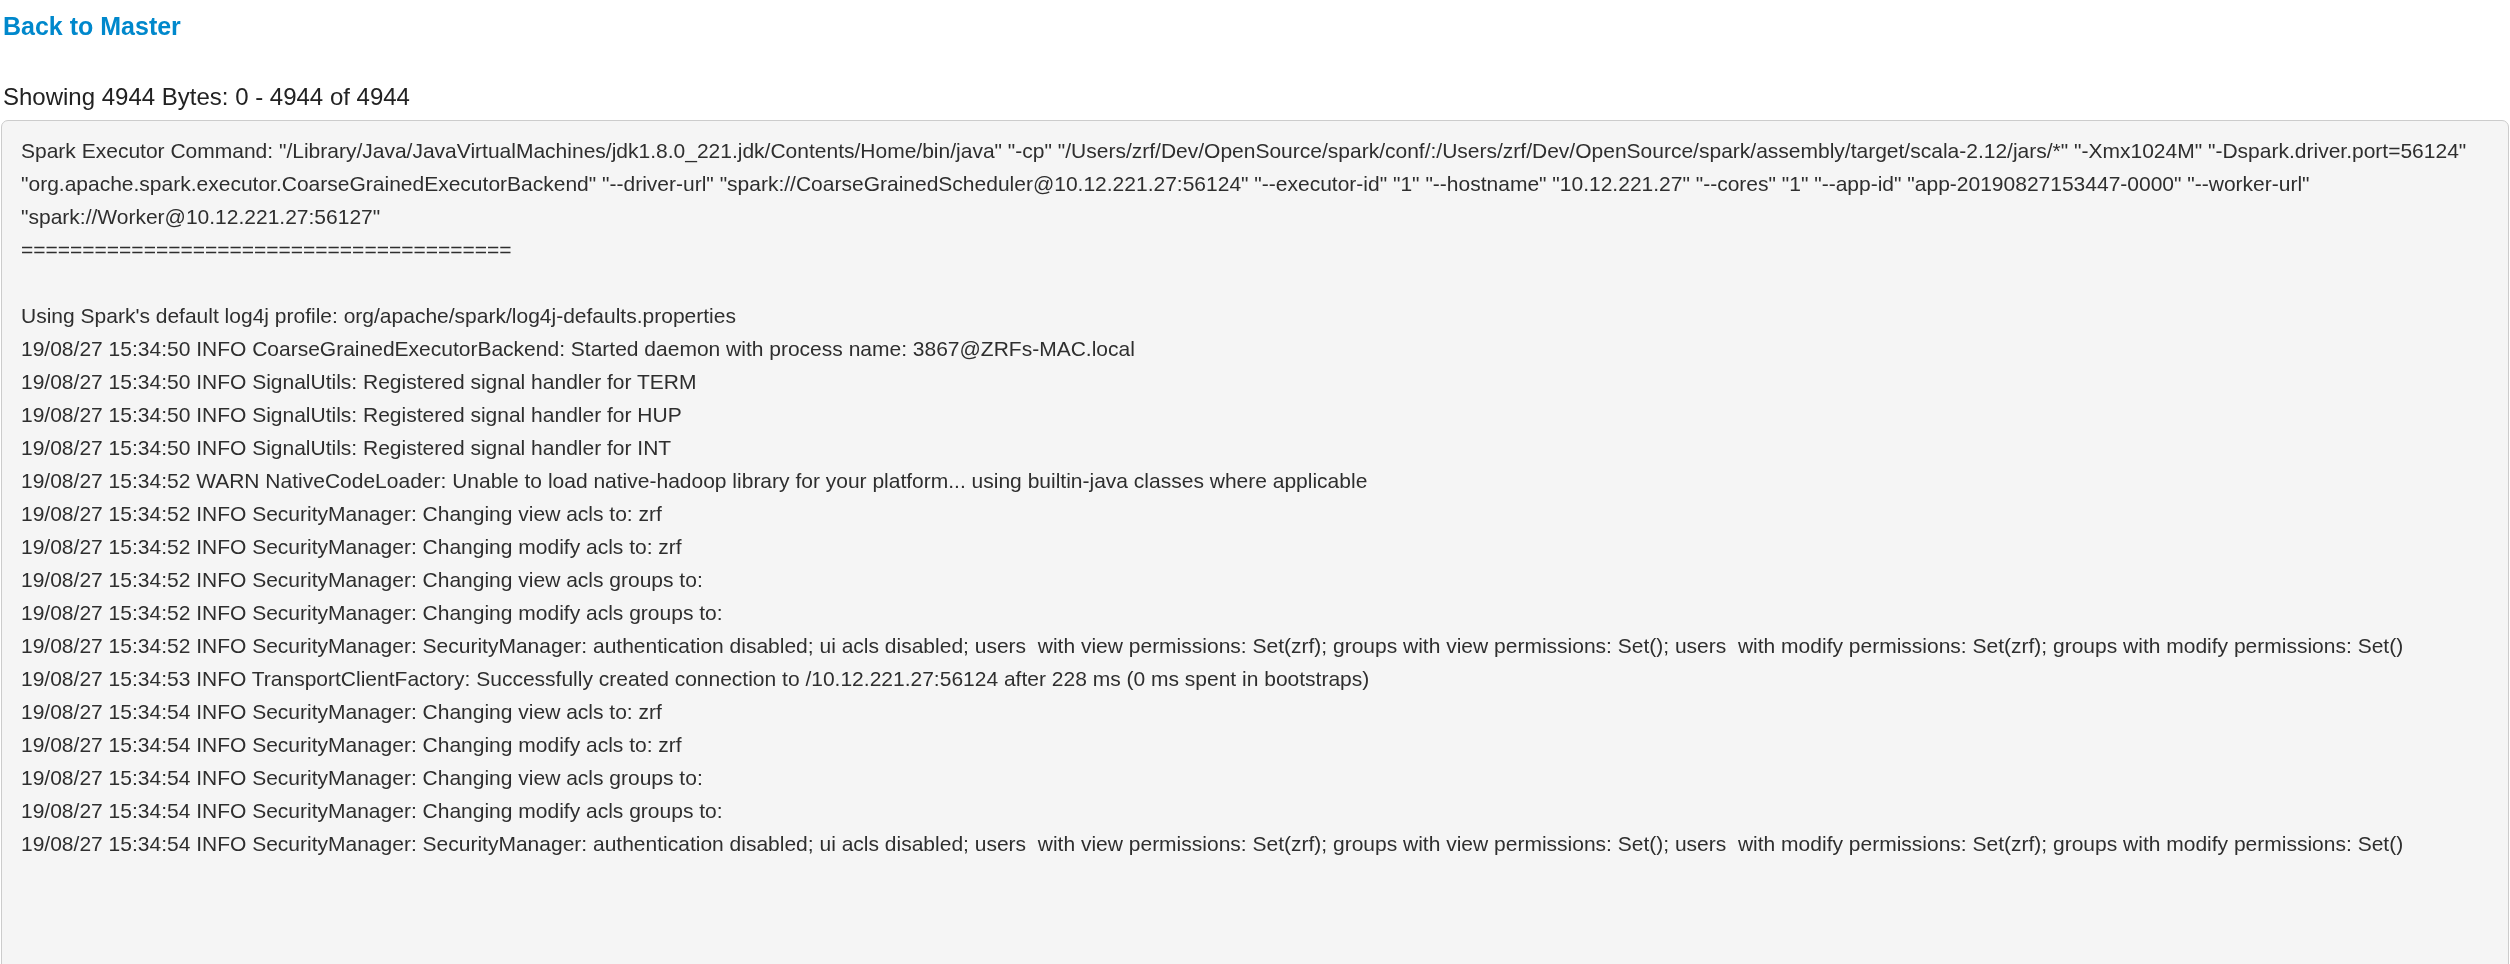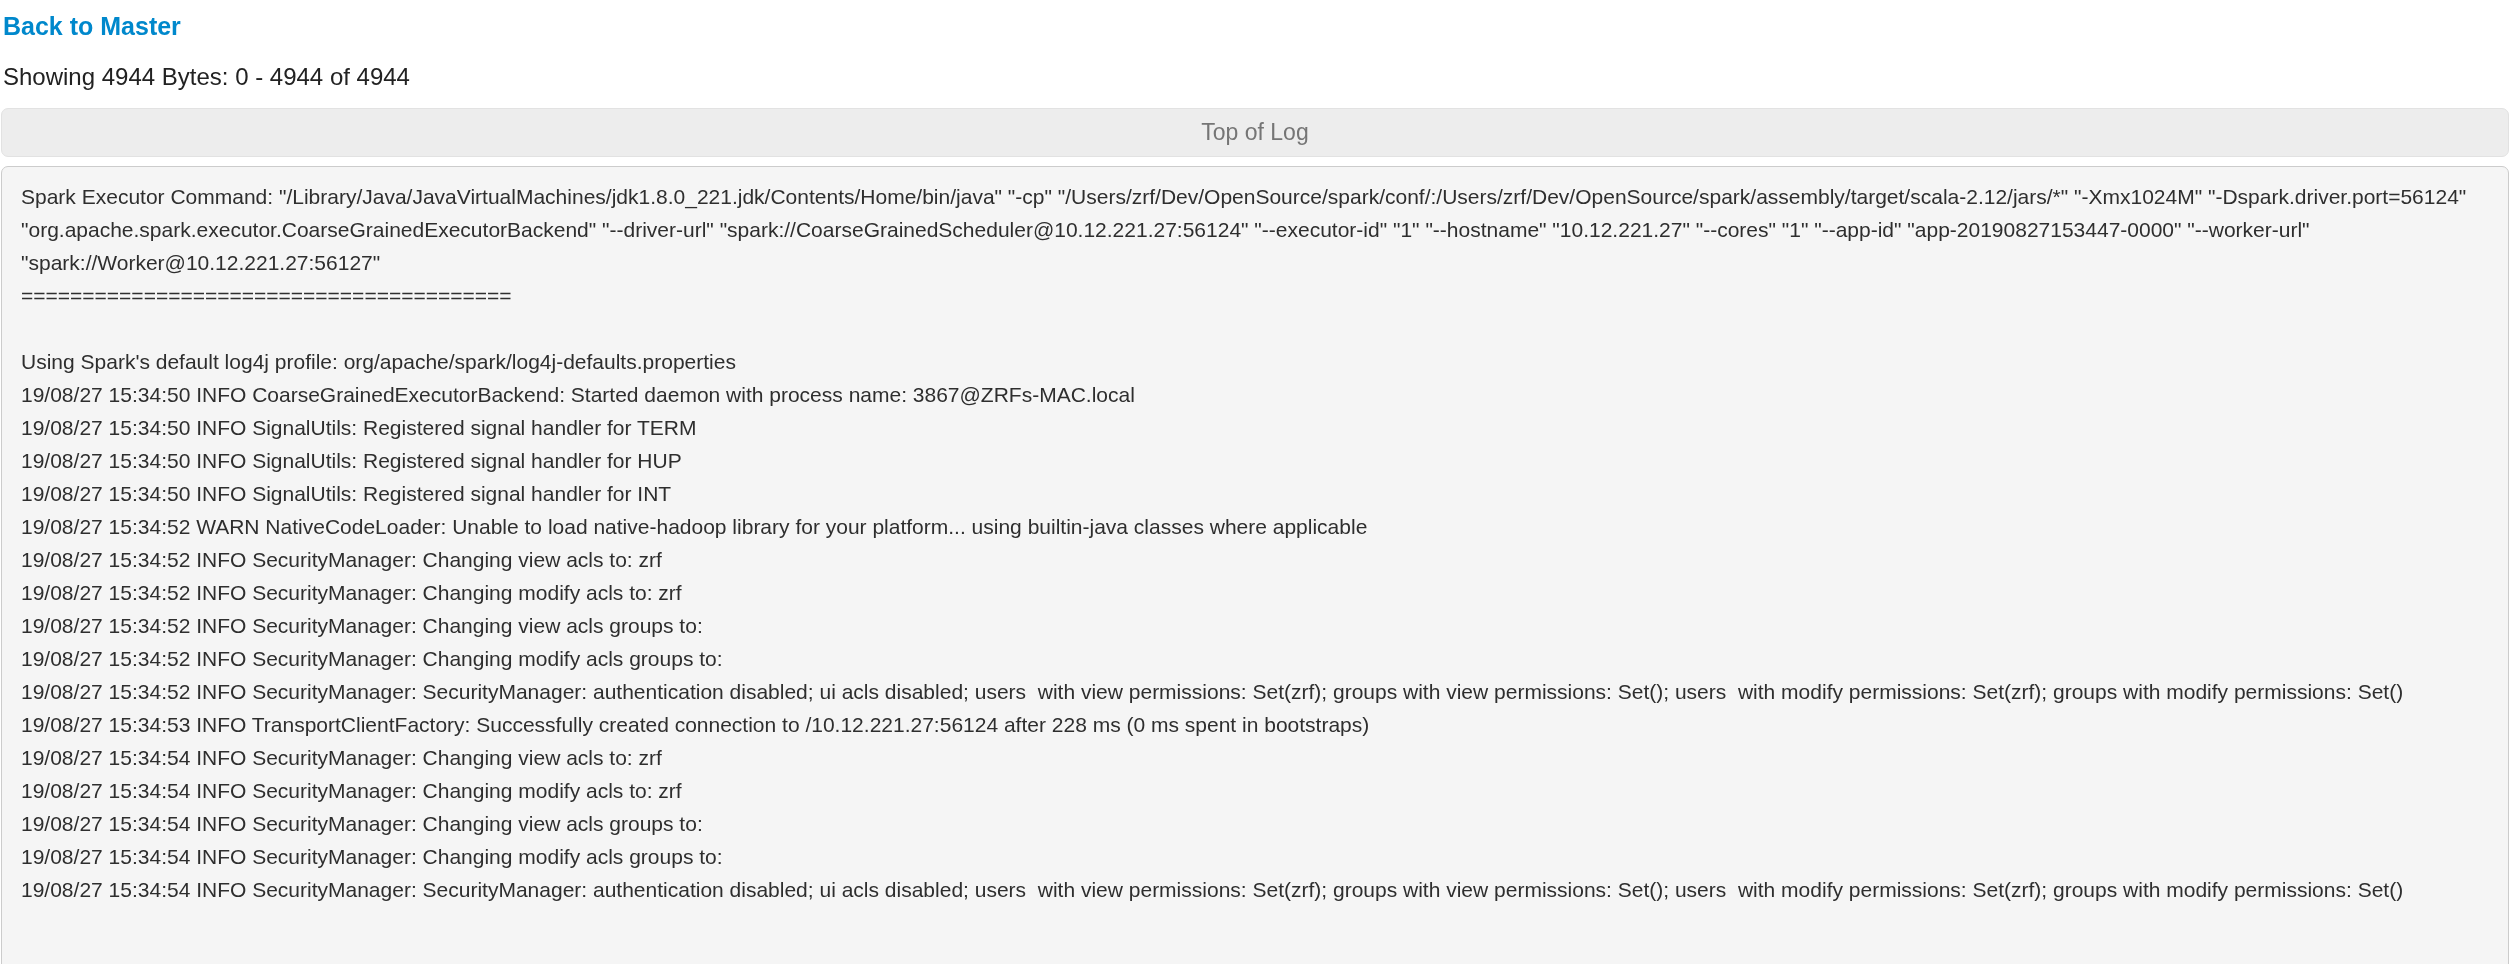--- a/index.html
+++ b/index.html
@@ -27,21 +27,21 @@
   .back-link {
     display: inline-block;
     margin: 12px 2px 0 2px;
     font-size: 25px;
     font-weight: 600;
     color: var(--link-blue);
     text-decoration: none;
     cursor: pointer;
   }
   .byte-range {
-    margin: 22px 2px 0 2px;
+    margin: 42px 2px 0 2px;
     font-size: 24px;
     color: #222222;
   }
   .top-bar {
     margin-top: 17px;
     height: 49px;
     line-height: 47px;
     text-align: center;
     font-size: 23px;
     color: var(--bar-text);
@@ -70,21 +70,20 @@
 </style>
 </head>
 <body>
 
 <div class="page">
 
   <a class="back-link" href="#">Back to Master</a>
 
   <div class="byte-range">Showing 4944 Bytes: 0 - 4944 of 4944</div>
 
-  <div class="top-bar">Top of Log</div>
 
   <div class="log-box">
     <div class="log-text">Spark Executor Command: "/Library/Java/JavaVirtualMachines/jdk1.8.0_221.jdk/Contents/Home/bin/java" "-cp" "/Users/zrf/Dev/OpenSource/spark/conf/:/Users/zrf/Dev/OpenSource/spark/assembly/target/scala-2.12/jars/*" "-Xmx1024M" "-Dspark.driver.port=56124" "org.apache.spark.executor.CoarseGrainedExecutorBackend" "--driver-url" "spark://CoarseGrainedScheduler@10.12.221.27:56124" "--executor-id" "1" "--hostname" "10.12.221.27" "--cores" "1" "--app-id" "app-20190827153447-0000" "--worker-url" "spark://Worker@10.12.221.27:56127"
 ========================================
 
 Using Spark's default log4j profile: org/apache/spark/log4j-defaults.properties
 19/08/27 15:34:50 INFO CoarseGrainedExecutorBackend: Started daemon with process name: 3867@ZRFs-MAC.local
 19/08/27 15:34:50 INFO SignalUtils: Registered signal handler for TERM
 19/08/27 15:34:50 INFO SignalUtils: Registered signal handler for HUP
 19/08/27 15:34:50 INFO SignalUtils: Registered signal handler for INT

